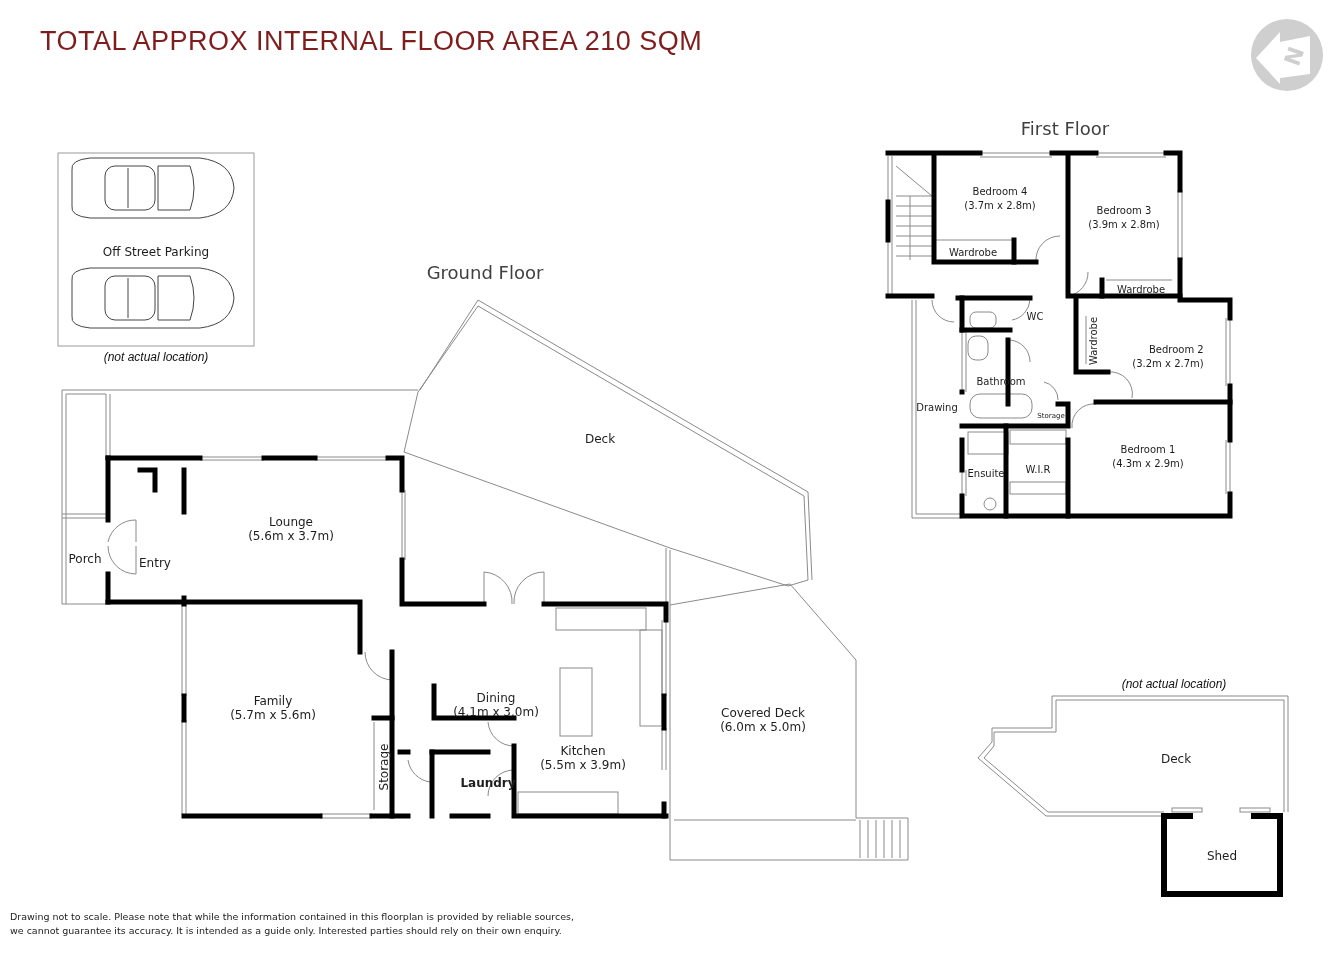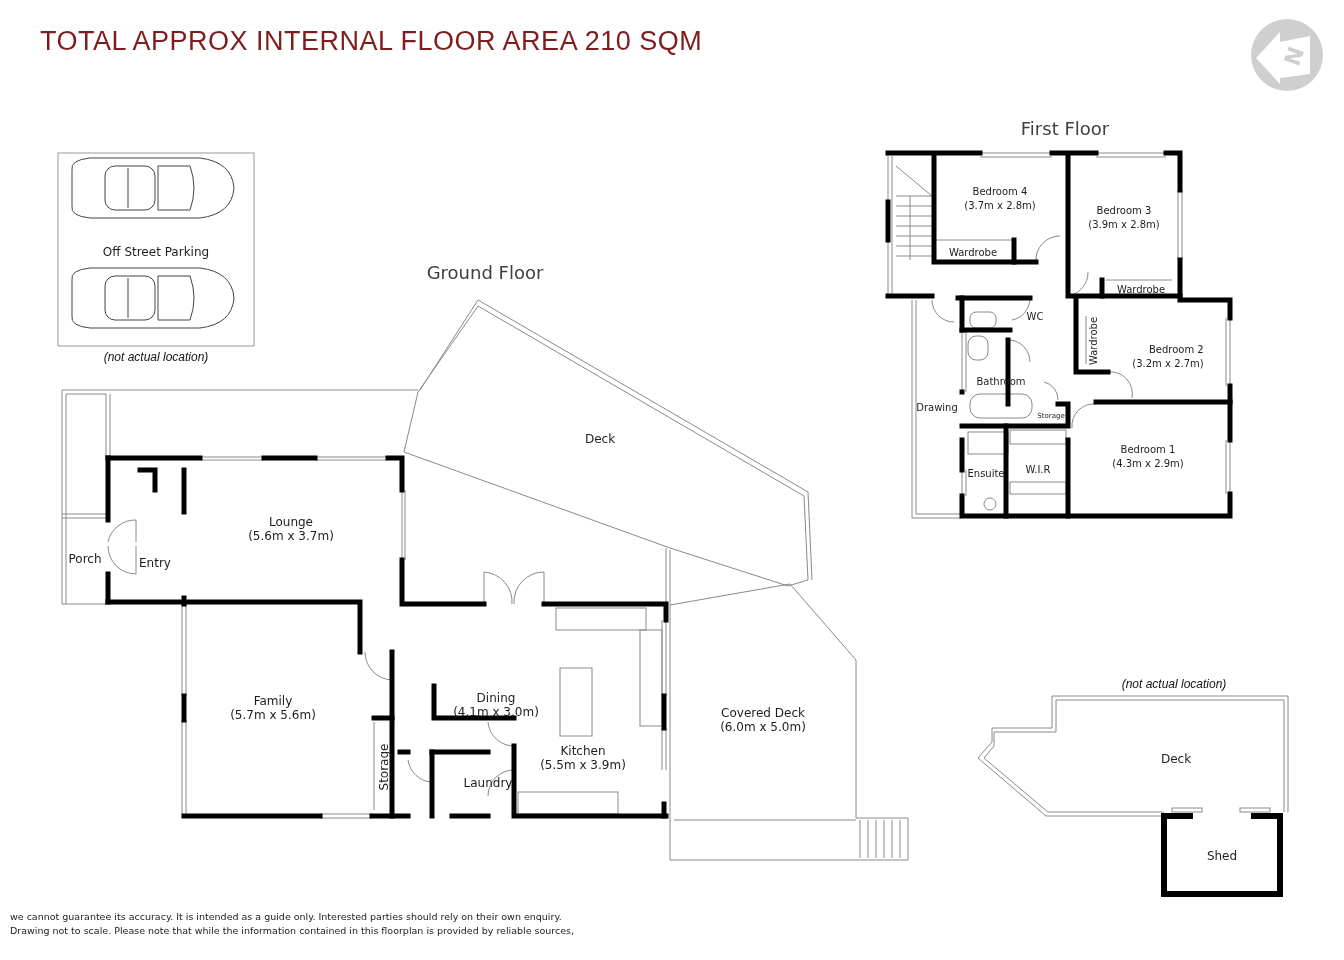--- a/index.html
+++ b/index.html
@@ -255,21 +255,21 @@
 </div>
 <div class="lbl" style="left:583px; top:744px;">
   <div>Kitchen</div>
   <div>(5.5m x 3.9m)</div>
 </div>
 <div class="lbl" style="left:763px; top:706px;">
   <div>Covered Deck</div>
   <div>(6.0m x 5.0m)</div>
 </div>
 <div class="lbl vert" style="left:384px; top:760px;">Storage</div>
-<div class="lbl" style="left:488px; top:776px;">Laundry</div>
+<div class="lbl" style="left:488px; top:776px;font-weight:bold;">Laundry</div>
 
 <div class="lbl small" style="left:1000px; top:185px;">
   <div>Bedroom 4</div>
   <div>(3.7m x 2.8m)</div>
 </div>
 <div class="lbl small" style="left:1124px; top:204px;">
   <div>Bedroom 3</div>
   <div>(3.9m x 2.8m)</div>
 </div>
 <div class="lbl small" style="left:973px; top:246px;">Wardrobe</div>
@@ -288,15 +288,15 @@
 <div class="lbl small" style="left:1148px; top:443px;">
   <div>Bedroom 1</div>
   <div>(4.3m x 2.9m)</div>
 </div>
 
 <div class="note" style="left:1174px; top:677px;">(not actual location)</div>
 <div class="lbl" style="left:1176px; top:752px;">Deck</div>
 <div class="lbl" style="left:1222px; top:849px;">Shed</div>
 
 <div class="disclaimer">
+  <div>Drawing not to scale. Please note that while the information contained in this floorplan is provided by reliable sources,</div>
   <div>we cannot guarantee its accuracy. It is intended as a guide only. Interested parties should rely on their own enquiry.</div>
-  <div>Drawing not to scale. Please note that while the information contained in this floorplan is provided by reliable sources,</div>
 </div>
 
 </body></html>

